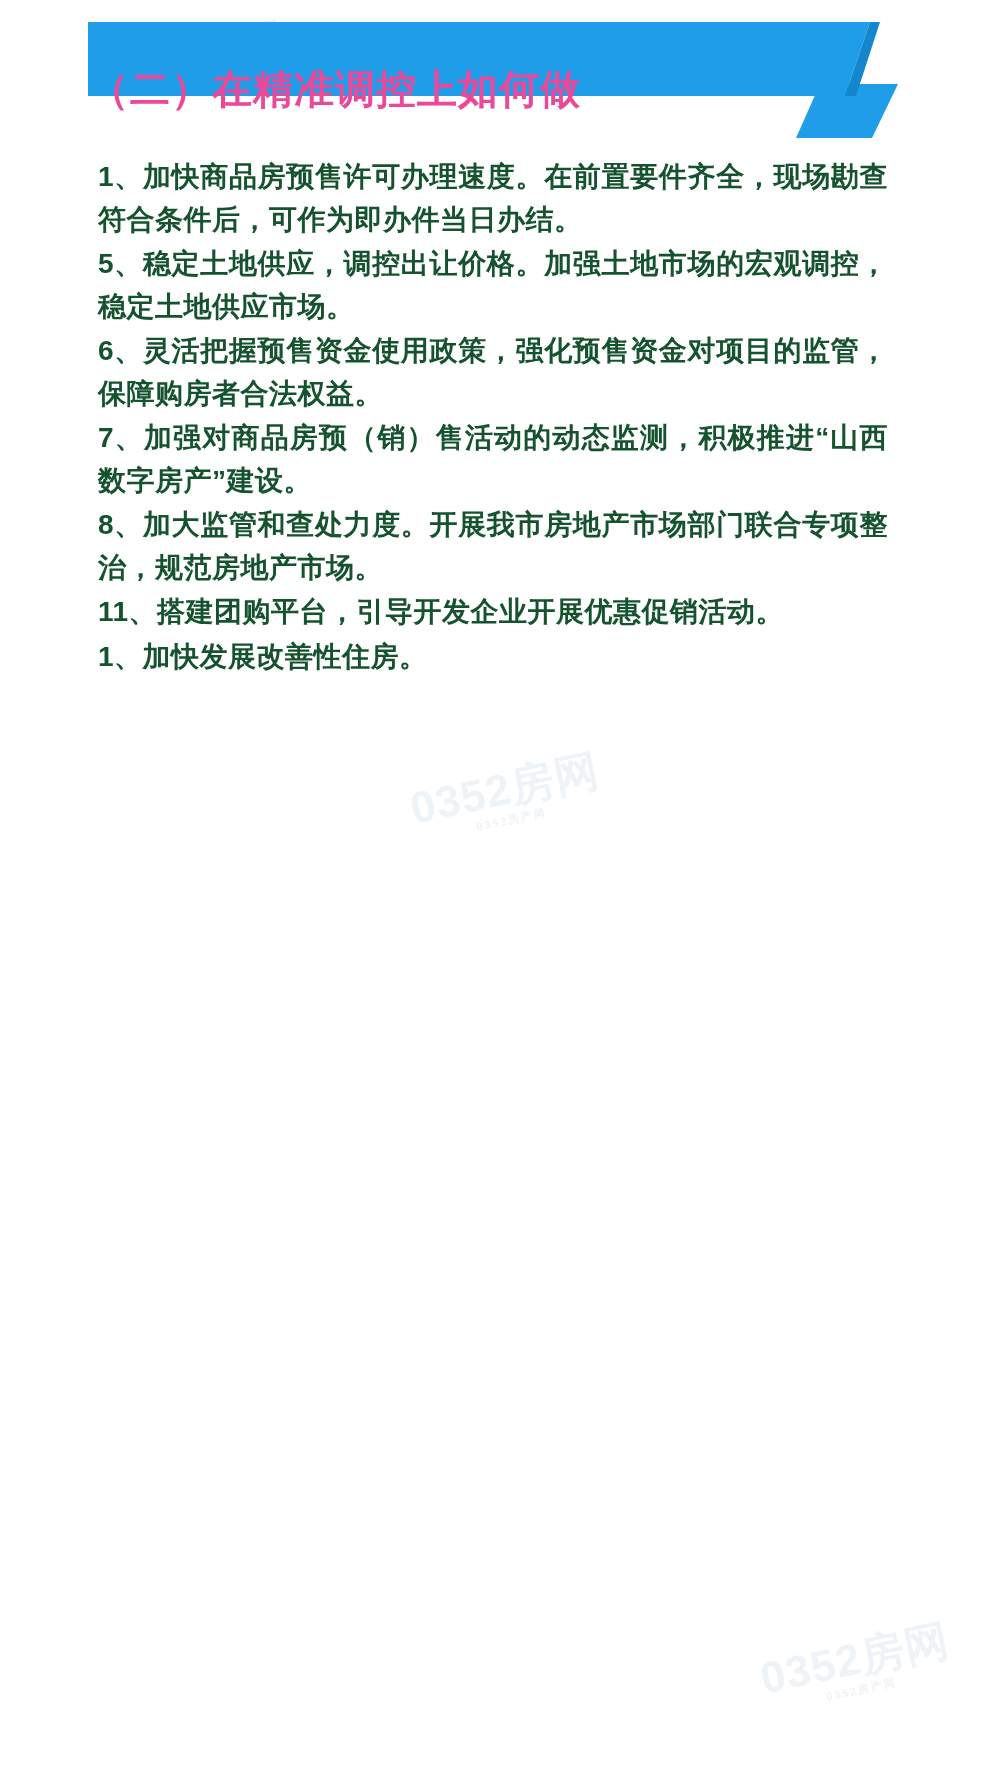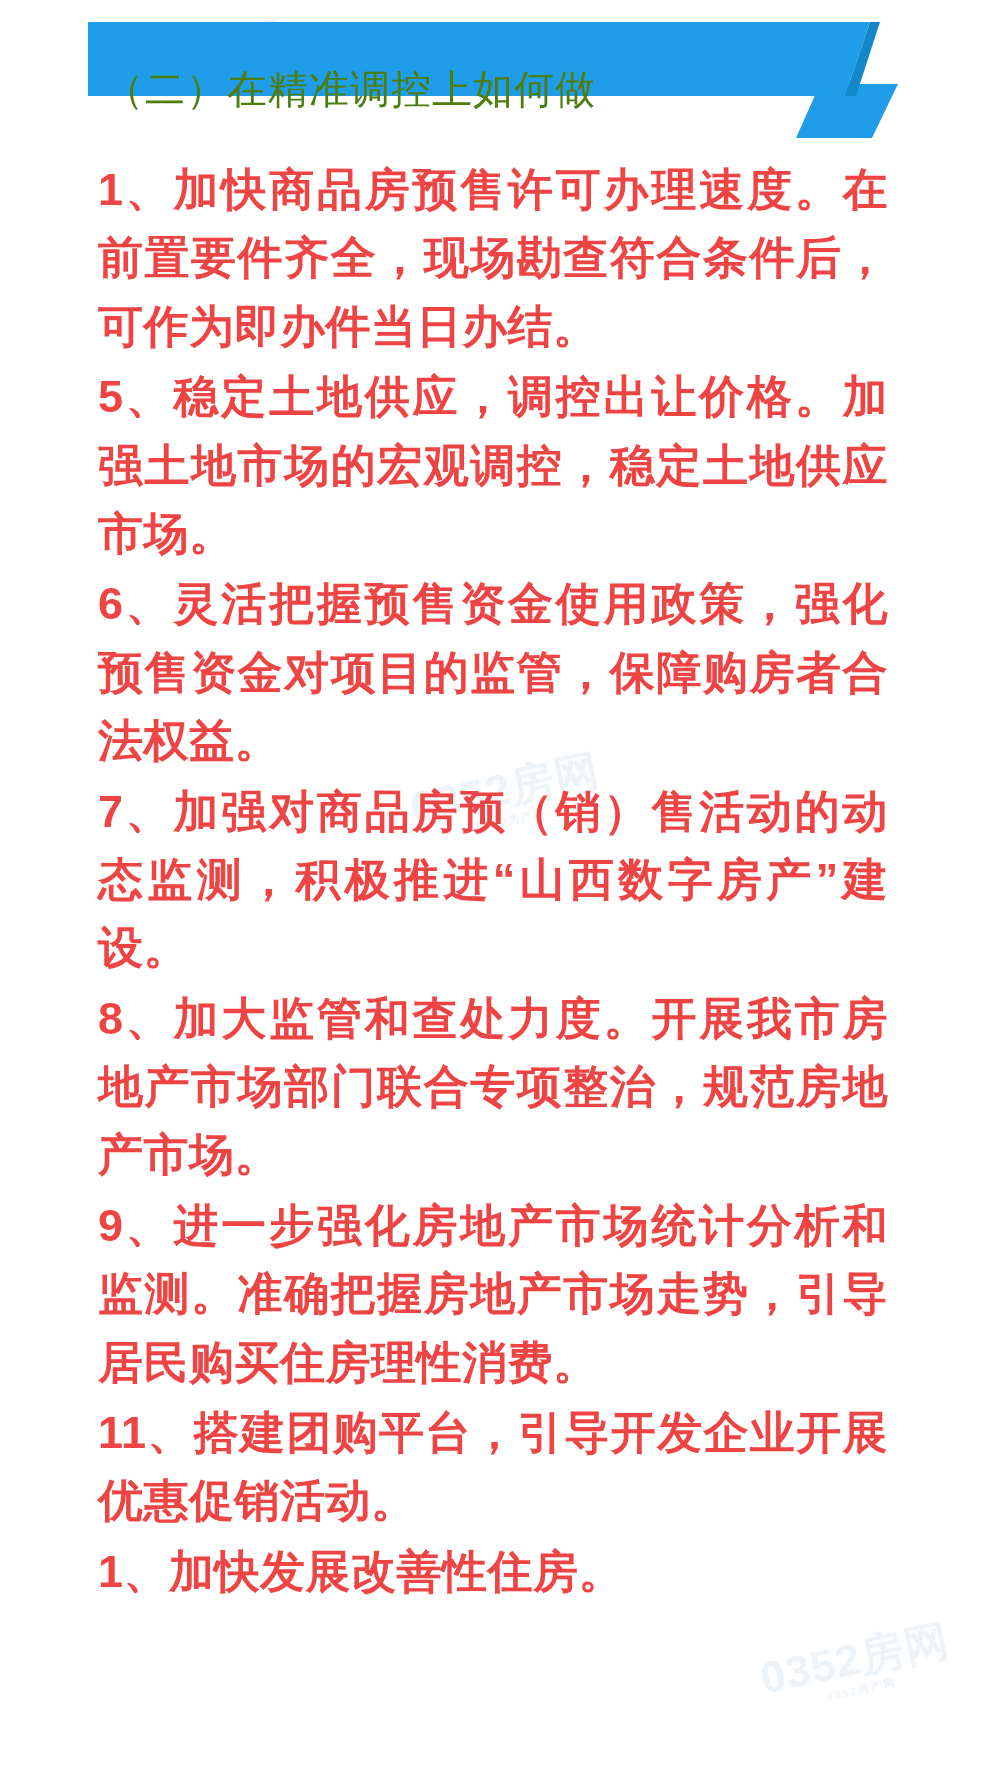--- a/index.html
+++ b/index.html
@@ -42,41 +42,41 @@
   .banner-wrap {
     position: absolute;
     left: 0;
     top: 18px;
     width: 1000px;
     height: 120px;
   }
   .banner-svg { display: block; }
   .banner-title {
     position: absolute;
-    left: 104px;
+    left: 89px;
     top: 44px;
     font-size: 40px;
-    font-weight: 400;
-    color: #4d7c0f;
+    font-weight: 700;
+    color: #ec4899;
     letter-spacing: 1px;
     white-space: nowrap;
   }
 
   
   .content {
     position: absolute;
     left: 98px;
     top: 156px;
     width: 790px;
   }
   .para {
-    font-size: 45px;
+    font-size: 28px;
     line-height: 1.52;
     font-weight: 600;
-    color: #ef4444;
+    color: #14532d;
     margin: 0 0 2px 0;
     letter-spacing: 0.5px;
     text-align: justify;
     text-justify: inter-ideograph;
   }
 </style>
 </head>
 <body>
 
 <div class="wm wm-1">
@@ -100,16 +100,15 @@
   </svg>
   <div class="banner-title">（二）在精准调控上如何做</div>
 </div>
 
 <div class="content">
   <p class="para">1、加快商品房预售许可办理速度。在前置要件齐全，现场勘查符合条件后，可作为即办件当日办结。</p>
   <p class="para">5、稳定土地供应，调控出让价格。加强土地市场的宏观调控，稳定土地供应市场。</p>
   <p class="para">6、灵活把握预售资金使用政策，强化预售资金对项目的监管，保障购房者合法权益。</p>
   <p class="para">7、加强对商品房预（销）售活动的动态监测，积极推进“山西数字房产”建设。</p>
   <p class="para">8、加大监管和查处力度。开展我市房地产市场部门联合专项整治，规范房地产市场。</p>
-  <p class="para">9、进一步强化房地产市场统计分析和监测。准确把握房地产市场走势，引导居民购买住房理性消费。</p>
   <p class="para">11、搭建团购平台，引导开发企业开展优惠促销活动。</p>
   <p class="para">1、加快发展改善性住房。</p>
 </div>
 
 </body></html>

